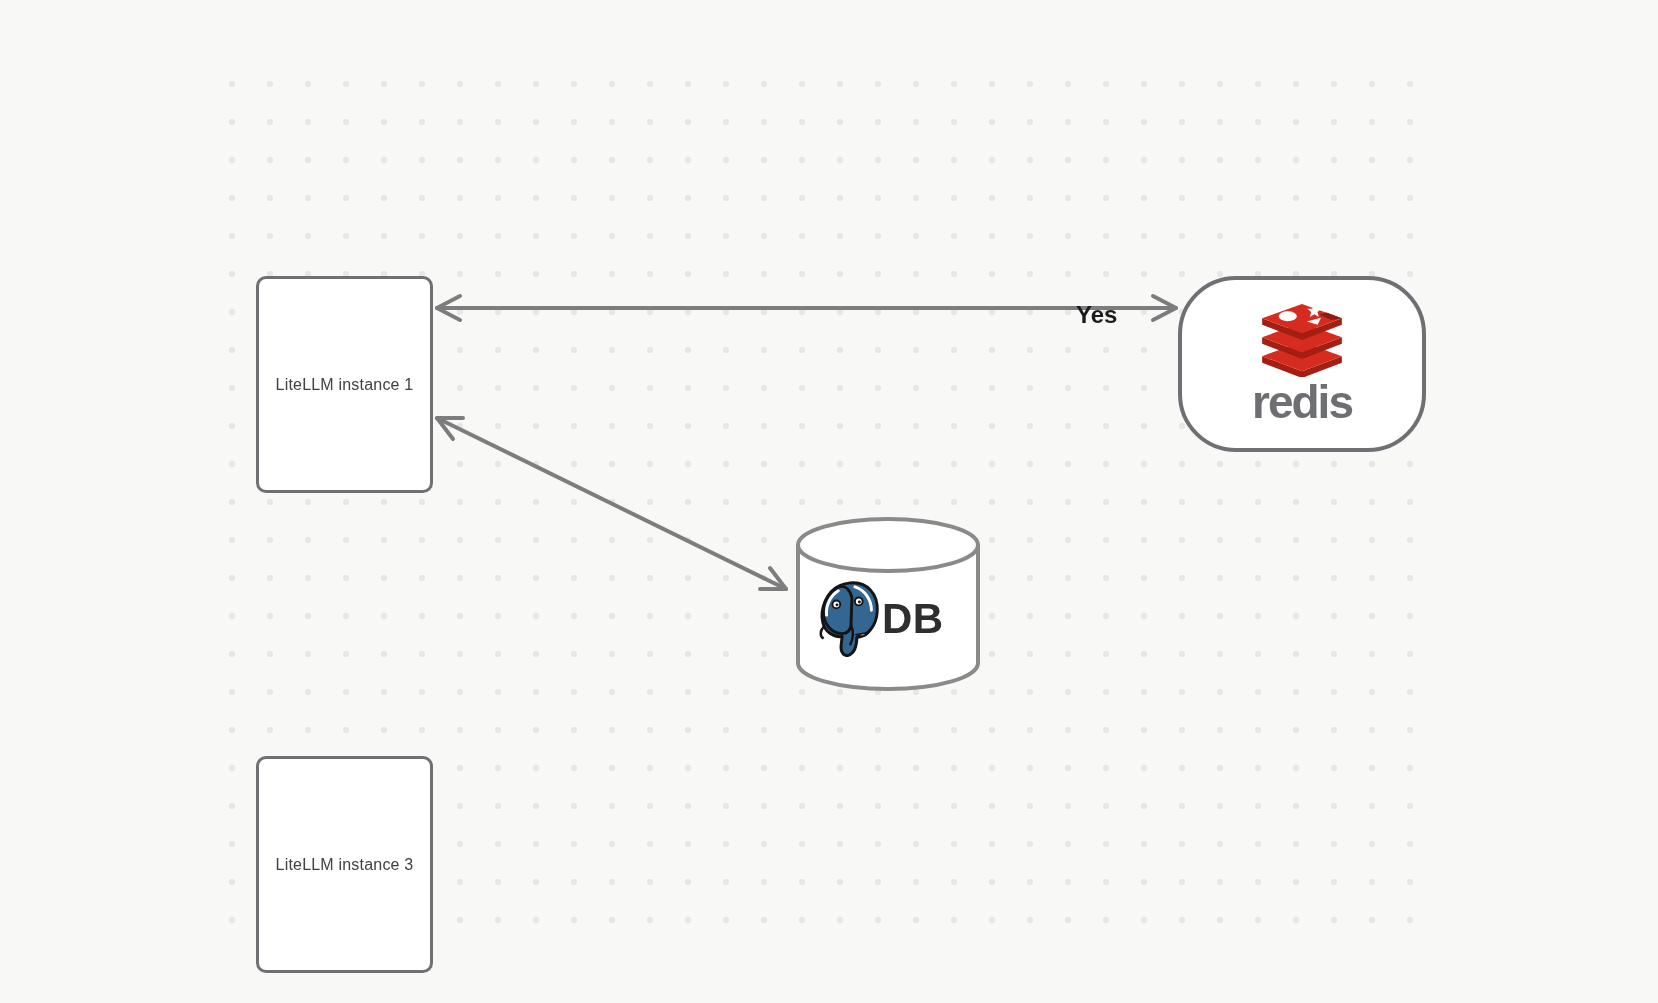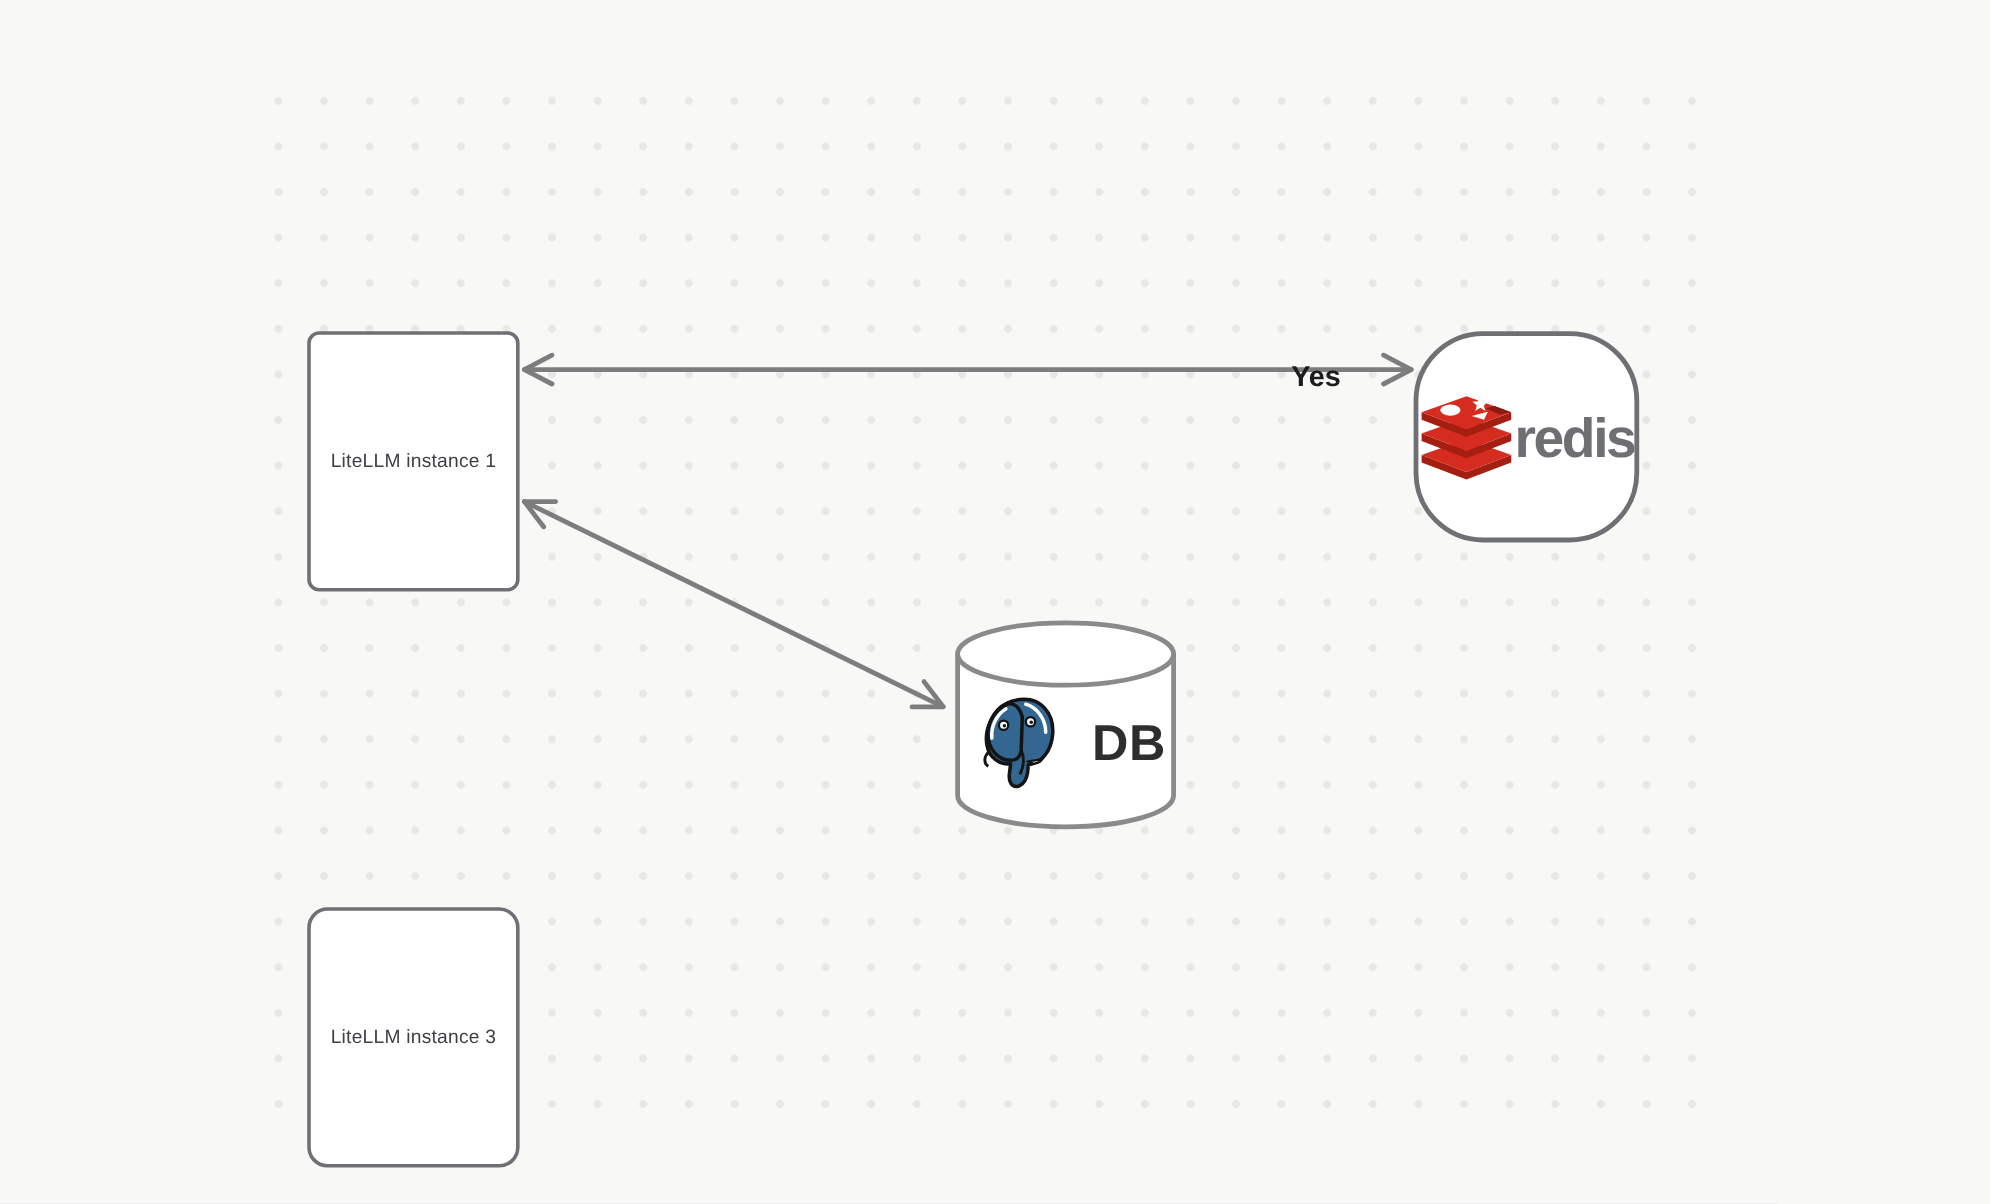--- a/index.html
+++ b/index.html
@@ -21,49 +21,48 @@
     background:#ffffff;
     border:3px solid #6f7073;
     border-radius:10px;
     display:flex;align-items:center;justify-content:center;
   }
   .inst-label{
     font-size:16px;color:#3f4145;letter-spacing:.2px;
   }
   #box1{top:276px;}
   #box2{top:517px;}
-  #box3{top:756px;border-radius:17px;}
+  #box3{top:756px;}
   .redis-node{
-    position:absolute;left:1178px;top:276px;width:188px;height:176px;
+    position:absolute;left:1178px;top:276px;width:248px;height:176px;
     box-sizing:border-box;
     background:#ffffff;
     border:4px solid #6f7073;
     border-radius:58px;
-    display:flex;align-items:center;justify-content:center;
+    display:flex;flex-direction:column;align-items:center;justify-content:center;
   }
   .redis-wordmark{
     font-size:46px;font-weight:bold;color:#6e6f72;
     letter-spacing:-2px;line-height:1;margin-top:2px;
   }
   .arrows-layer{position:absolute;left:0;top:0;pointer-events:none;}
   .edge-label{
     position:absolute;
     font-size:24px;font-weight:bold;color:#1c1c1c;
     white-space:pre;line-height:1.1;
   }
   #edge-label-1{left:500px;top:282px;}
   #edge-label-yes{left:1076px;top:282px;margin-top:20px;}
   #edge-label-2{left:554px;top:452px;}
   .cylinder{position:absolute;left:794px;top:513px;}
   .pg-elephant{position:absolute;left:810px;top:578px;}
   .db-label{
     position:absolute;left:882px;top:596px;
     font-size:42px;font-weight:600;color:#2e2e2e;line-height:1.1;
     letter-spacing:.5px;
-    margin-left:28px;
   }
 </style>
 </head>
 <body>
 
 <div id="canvas">
 
   <div class="dot-grid"></div>
 
   <svg class="arrows-layer" width="1658" height="1003" viewBox="0 0 1658 1003">

